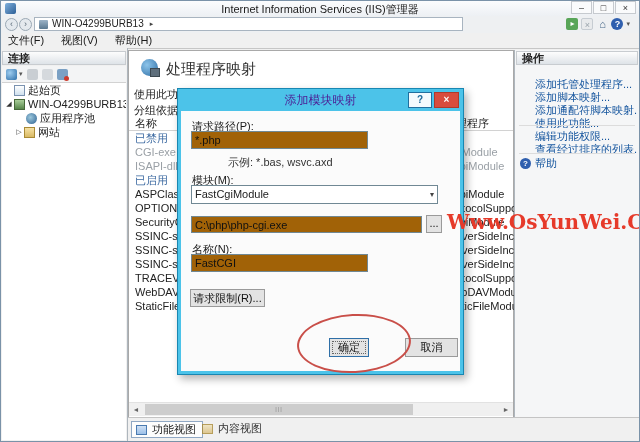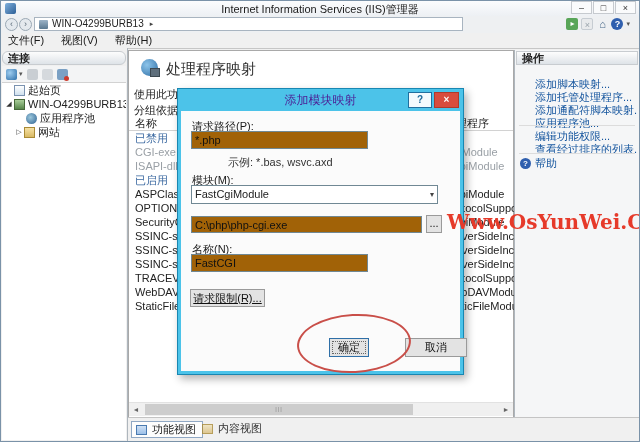--- a/index.html
+++ b/index.html
@@ -34,21 +34,21 @@
   .ai-caret{font-size:7px;color:#555;}
   
   .menubar{position:absolute;top:32px;left:0;right:0;height:15px;background:#f0f0f0;
     border-bottom:1px solid #c6c6c6;font-size:11px;line-height:14px;}
   .menu-item{display:inline-block;padding:0 7px;color:#1a1a1a;}
   
   .panel-header{height:14px;background:linear-gradient(#fdfdfd,#dee3e8);border:1px solid #c8ccd0;
     box-sizing:border-box;font-size:11px;font-weight:bold;line-height:12px;padding:0 5px;color:#222;}
   .sidebar{position:absolute;left:0;top:47px;bottom:0;width:127px;background:#f0f0f0;
     border-right:1px solid #aeb6bd;box-sizing:border-box;}
-  .sidebar .panel-header{margin:3px 1px 0 1px;border-radius:6px;}
+  .sidebar .panel-header{margin:3px 1px 0 1px;}
   .sidebar-toolbar{height:16px;margin:1px 1px 0 1px;background:#f3f4f5;border-bottom:1px solid #d2d2d2;
     display:flex;align-items:center;gap:4px;padding-left:4px;}
   .tb-icon{width:11px;height:11px;border-radius:2px;}
   .tb-connect{background:radial-gradient(circle at 35% 35%,#9ecdf0,#2d6ea8);}
   .tb-caret{font-size:7px;color:#555;margin-left:-2px;}
   .tb-save{background:#c9ced3;}
   .tb-edit{background:#d5d9dd;}
   .tb-delete{background:#7aa0c4;position:relative;}
   .tb-delete::after{content:"";position:absolute;right:-1px;bottom:-1px;width:5px;height:5px;border-radius:50%;background:#cc3b2e;}
   .tree{position:absolute;left:1px;right:1px;top:35px;bottom:1px;background:#fff;font-size:11px;}
@@ -118,24 +118,24 @@
   .dialog-body{position:absolute;left:3px;right:3px;top:22px;bottom:3px;background:#fbfbfb;padding-left:24px;}
   .dlg-label{position:absolute;font-size:11px;color:#1a1a1a;white-space:nowrap;}
   .dlg-input{position:absolute;height:18px;box-sizing:border-box;border:1px solid #708894;background:#a16207;
     font-size:11px;padding:0 3px;color:#111;font-family:inherit;}
   .dlg-select{position:absolute;left:10px;top:74px;width:247px;height:19px;box-sizing:border-box;
     border:1px solid #708894;background:#fff;font-size:11px;line-height:17px;padding:0 14px 0 3px;}
   .dlg-caret{position:absolute;right:3px;top:0;font-size:8px;color:#444;line-height:17px;}
   .dlg-btn{position:absolute;box-sizing:border-box;background:#e3e3e3;border:1px solid #9a9a9a;
     font-size:11px;text-align:center;color:#111;line-height:16px;}
   .btn-browse{left:245px;top:104px;width:16px;height:18px;line-height:14px;}
-  .btn-restrict{left:9px;top:178px;width:75px;height:18px;text-decoration:underline;}
+  .btn-restrict{left:9px;top:178px;width:75px;height:18px;}
   .btn-ok{left:148px;top:227px;width:40px;height:19px;border:1px solid #2f6fa7;
     outline:1px dotted #666;outline-offset:-4px;}
-  .btn-cancel{left:224px;top:227px;width:62px;height:19px;}
+  .btn-cancel{left:224px;top:227px;width:53px;height:19px;}
   
   .ellipse{position:absolute;left:296px;top:313px;width:110px;height:55px;border:2px solid #c94f49;
     border-radius:50%;transform:rotate(-3deg);z-index:50;pointer-events:none;}
   .watermark{position:absolute;left:446px;top:209px;z-index:60;font-size:20px;font-weight:bold;
     color:#e63a2a;white-space:nowrap;font-family:"DejaVu Serif","Liberation Serif",serif;pointer-events:none;}
 </style>
 </head>
 <body>
 
 <div id="window">
@@ -284,27 +284,27 @@
       <div class="hs-btn" style="left:0;">◄</div>
       <div class="hs-thumb">|||</div>
       <div class="hs-btn" style="right:0;">►</div>
     </div>
   </div>
 
   <div class="actions">
     <div class="panel-header">操作</div>
     <div class="links1">
 
+        <a class="action-link">添加托管处理程序...</a>
+
         <a class="action-link">添加脚本映射...</a>
 
-        <a class="action-link">添加托管处理程序...</a>
-
         <a class="action-link">添加通配符脚本映射...</a>
 
-        <a class="action-link">应用程序池...</a>
+        <a class="action-link">使用此功能...</a>
       </div>
     <div class="action-sep sep1"></div>
     <div class="links2">
 
         <a class="action-link">编辑功能权限...</a>
 
         <a class="action-link">查看经过排序的列表...</a>
       </div>
     <div class="action-sep sep2"></div>
     <div class="help-row">

